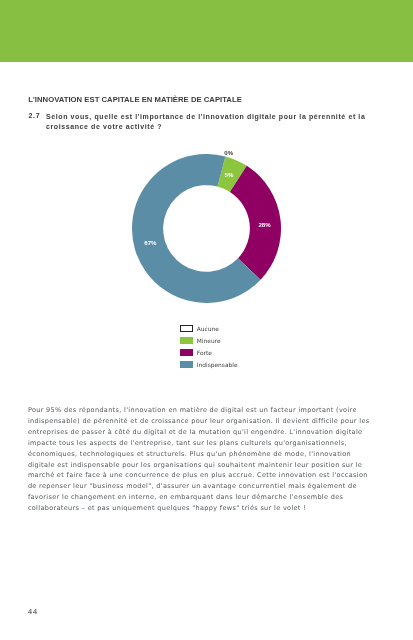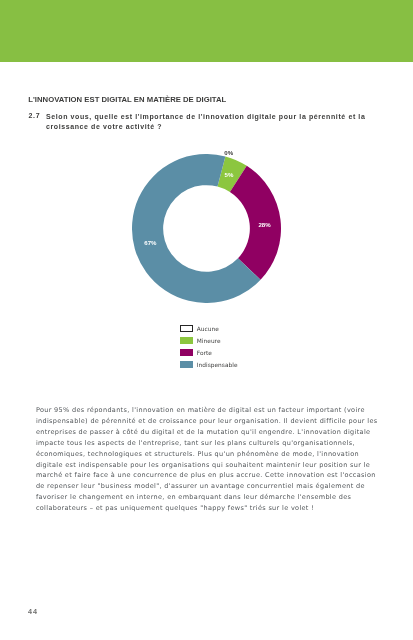--- a/index.html
+++ b/index.html
@@ -46,35 +46,34 @@
 
   .legend { position:absolute; left:180px; top:322.3px; }
   .legend-row { display:flex; align-items:center; height:12.17px; }
   .sw { width:13px; height:6.8px; margin-right:3.8px; box-sizing:border-box; }
   .legend-label { font-size:5.85px; color:#3c3c3b; letter-spacing:0.03px; padding-top:0.6px; }
 
   .body-copy {
     position:absolute; left:27.9px; top:405.4px; width:345px;
     font-size:6.5px; line-height:10.83px; letter-spacing:0.34px;
     color:#53575a;
-    margin-left:8px;
   }
   .page-num {
     position:absolute; left:28.0px; top:606.6px;
     font-family:"Liberation Sans", sans-serif;
     font-size:7.2px; font-weight:bold; color:#6f6f6e; letter-spacing:1.0px;text-align:center;
   }
 </style>
 </head>
 <body>
 
 <div class="page">
   <div class="header-band" style="background: rgb(135, 191, 67);"></div>
 
-  <div class="section-title">L'INNOVATION EST DIGITAL EN MATIÈRE DE DIGITAL</div>
+  <div class="section-title">L'INNOVATION EST CAPITALE EN MATIÈRE DE CAPITALE</div>
   <div class="q-num">2.7</div>
   <div class="q-text">Selon vous, quelle est l'importance de l'innovation digitale pour la pérennité et la croissance de votre activité ?</div>
 
   <div class="chart">
     <svg id="donut" viewBox="0 0 149 149" width="149" height="149">
         <path d="M 93.40496687156802 2.4385524181971903 A 74.5 74.5 0 0 1 114.74790387558531 11.807446745074692 L 97.92428005559064 38.012934005633475 A 43.358999999999995 43.358999999999995 0 0 0 85.50269071925258 32.56023750739077 Z" fill="#8cc63f"></path>
         <path d="M 114.74790387558531 11.807446745074692 A 74.5 74.5 0 0 1 128.5403906404154 125.78241588918468 L 105.95150735272176 104.34636604750548 A 43.358999999999995 43.358999999999995 0 0 0 97.92428005559064 38.012934005633475 Z" fill="#900062"></path>
         <path d="M 128.5403906404154 125.78241588918468 A 74.5 74.5 0 1 1 93.404966871568 2.438552418197176 L 85.50269071925258 32.56023750739076 A 43.358999999999995 43.358999999999995 0 1 0 105.95150735272176 104.34636604750548 Z" fill="#5b8ea6"></path>
       </svg>
   </div>

